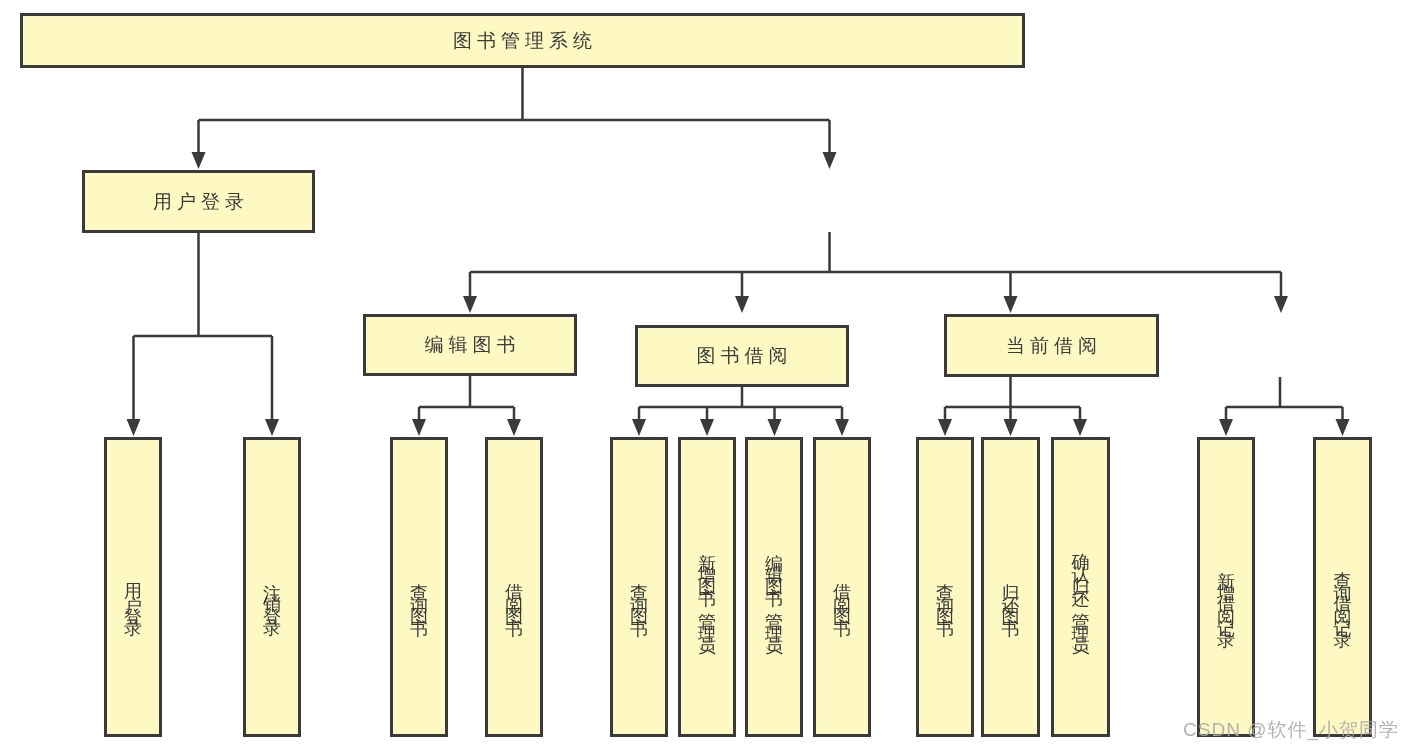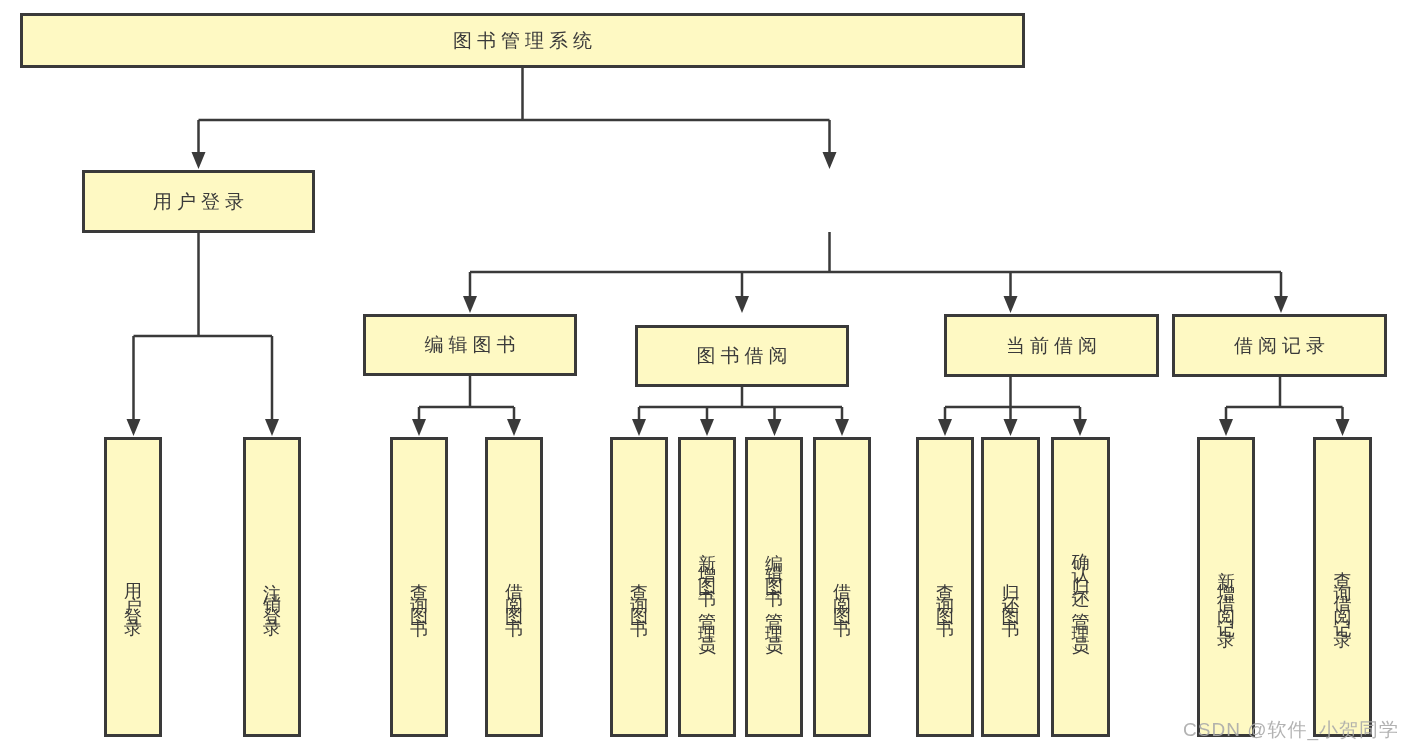--- a/index.html
+++ b/index.html
@@ -103,23 +103,20 @@
 
   <div class="box" style="left:363px;top:314px;width:214px;height:62px;">
     <span class="hlabel">编辑图书</span>
   </div>
   <div class="box" style="left:635px;top:314px;width:214px;height:62px;margin-top:11px;">
     <span class="hlabel">图书借阅</span>
   </div>
   <div class="box" style="left:944px;top:314px;width:215px;height:63px;">
     <span class="hlabel">当前借阅</span>
   </div>
-  <div class="box" style="left:1172px;top:314px;width:215px;height:63px;">
-    <span class="hlabel">借阅记录</span>
-  </div>
 
   <div class="box" style="left:104px;top:437px;width:58px;height:300px;">
     <span class="vlabel">用户登录</span>
   </div>
   <div class="box" style="left:243px;top:437px;width:58px;height:300px;">
     <span class="vlabel">注销登录</span>
   </div>
 
   <div class="box" style="left:390px;top:437px;width:58px;height:300px;">
     <span class="vlabel">查询图书</span>

